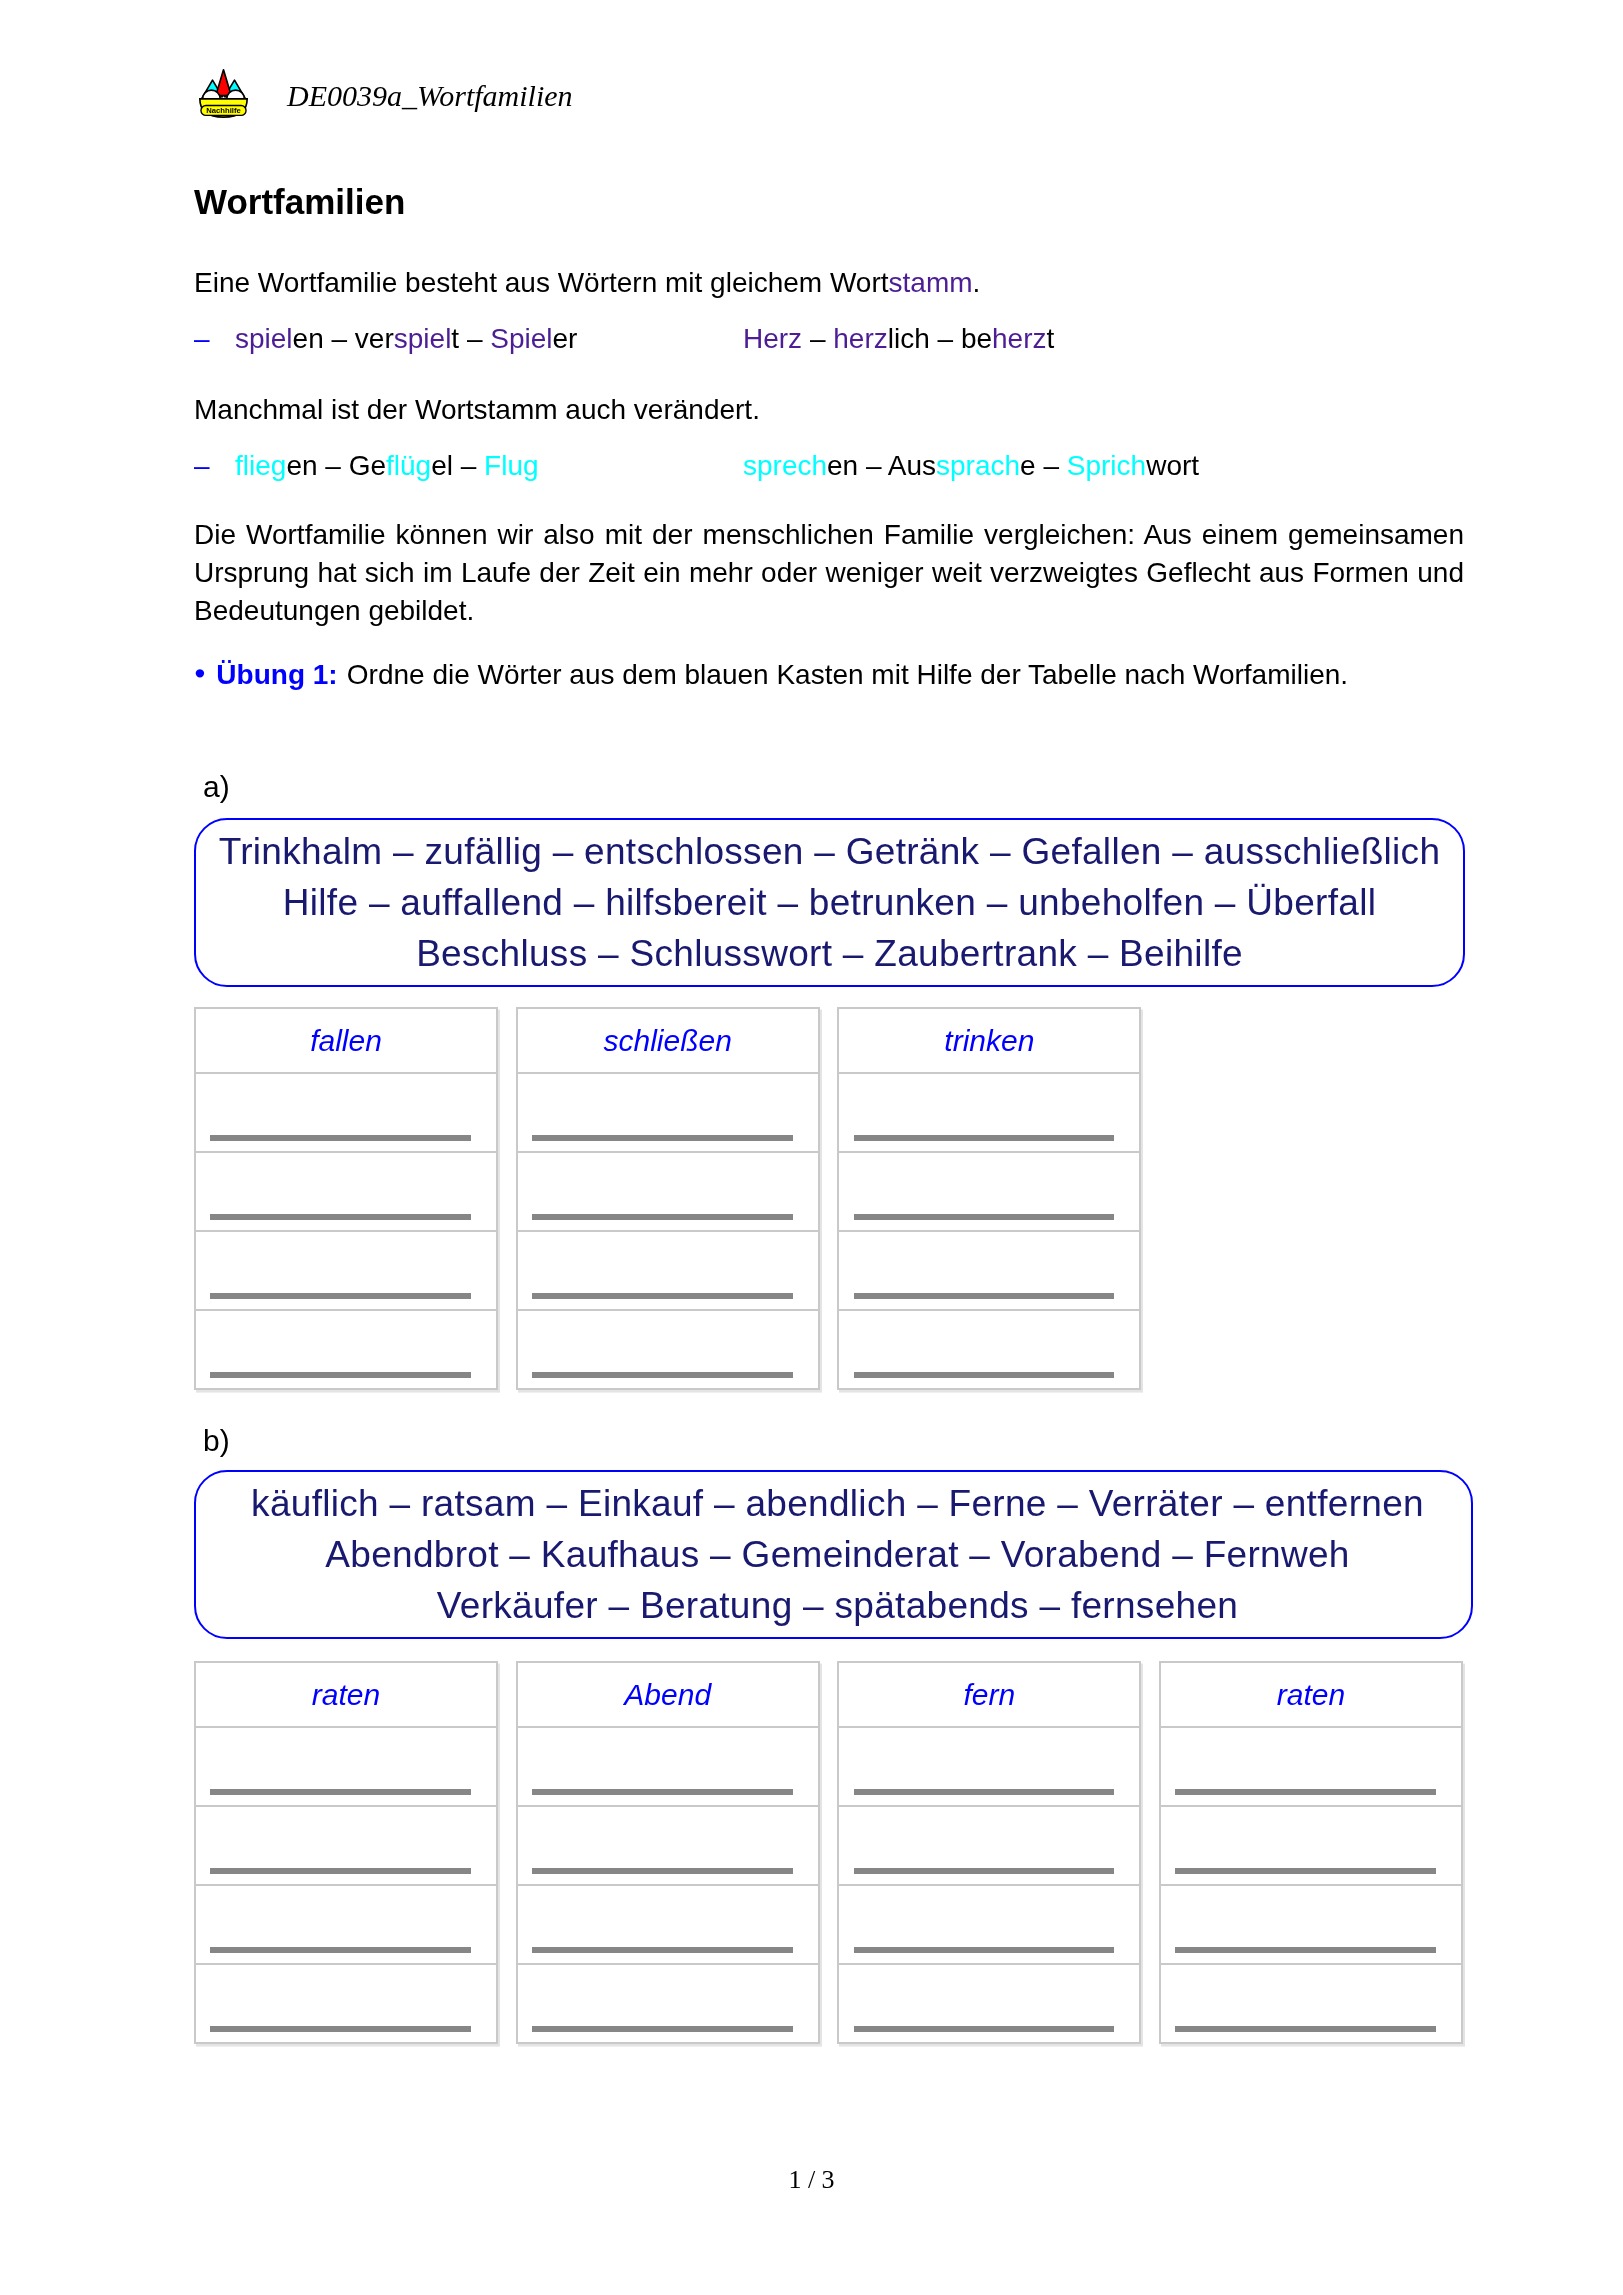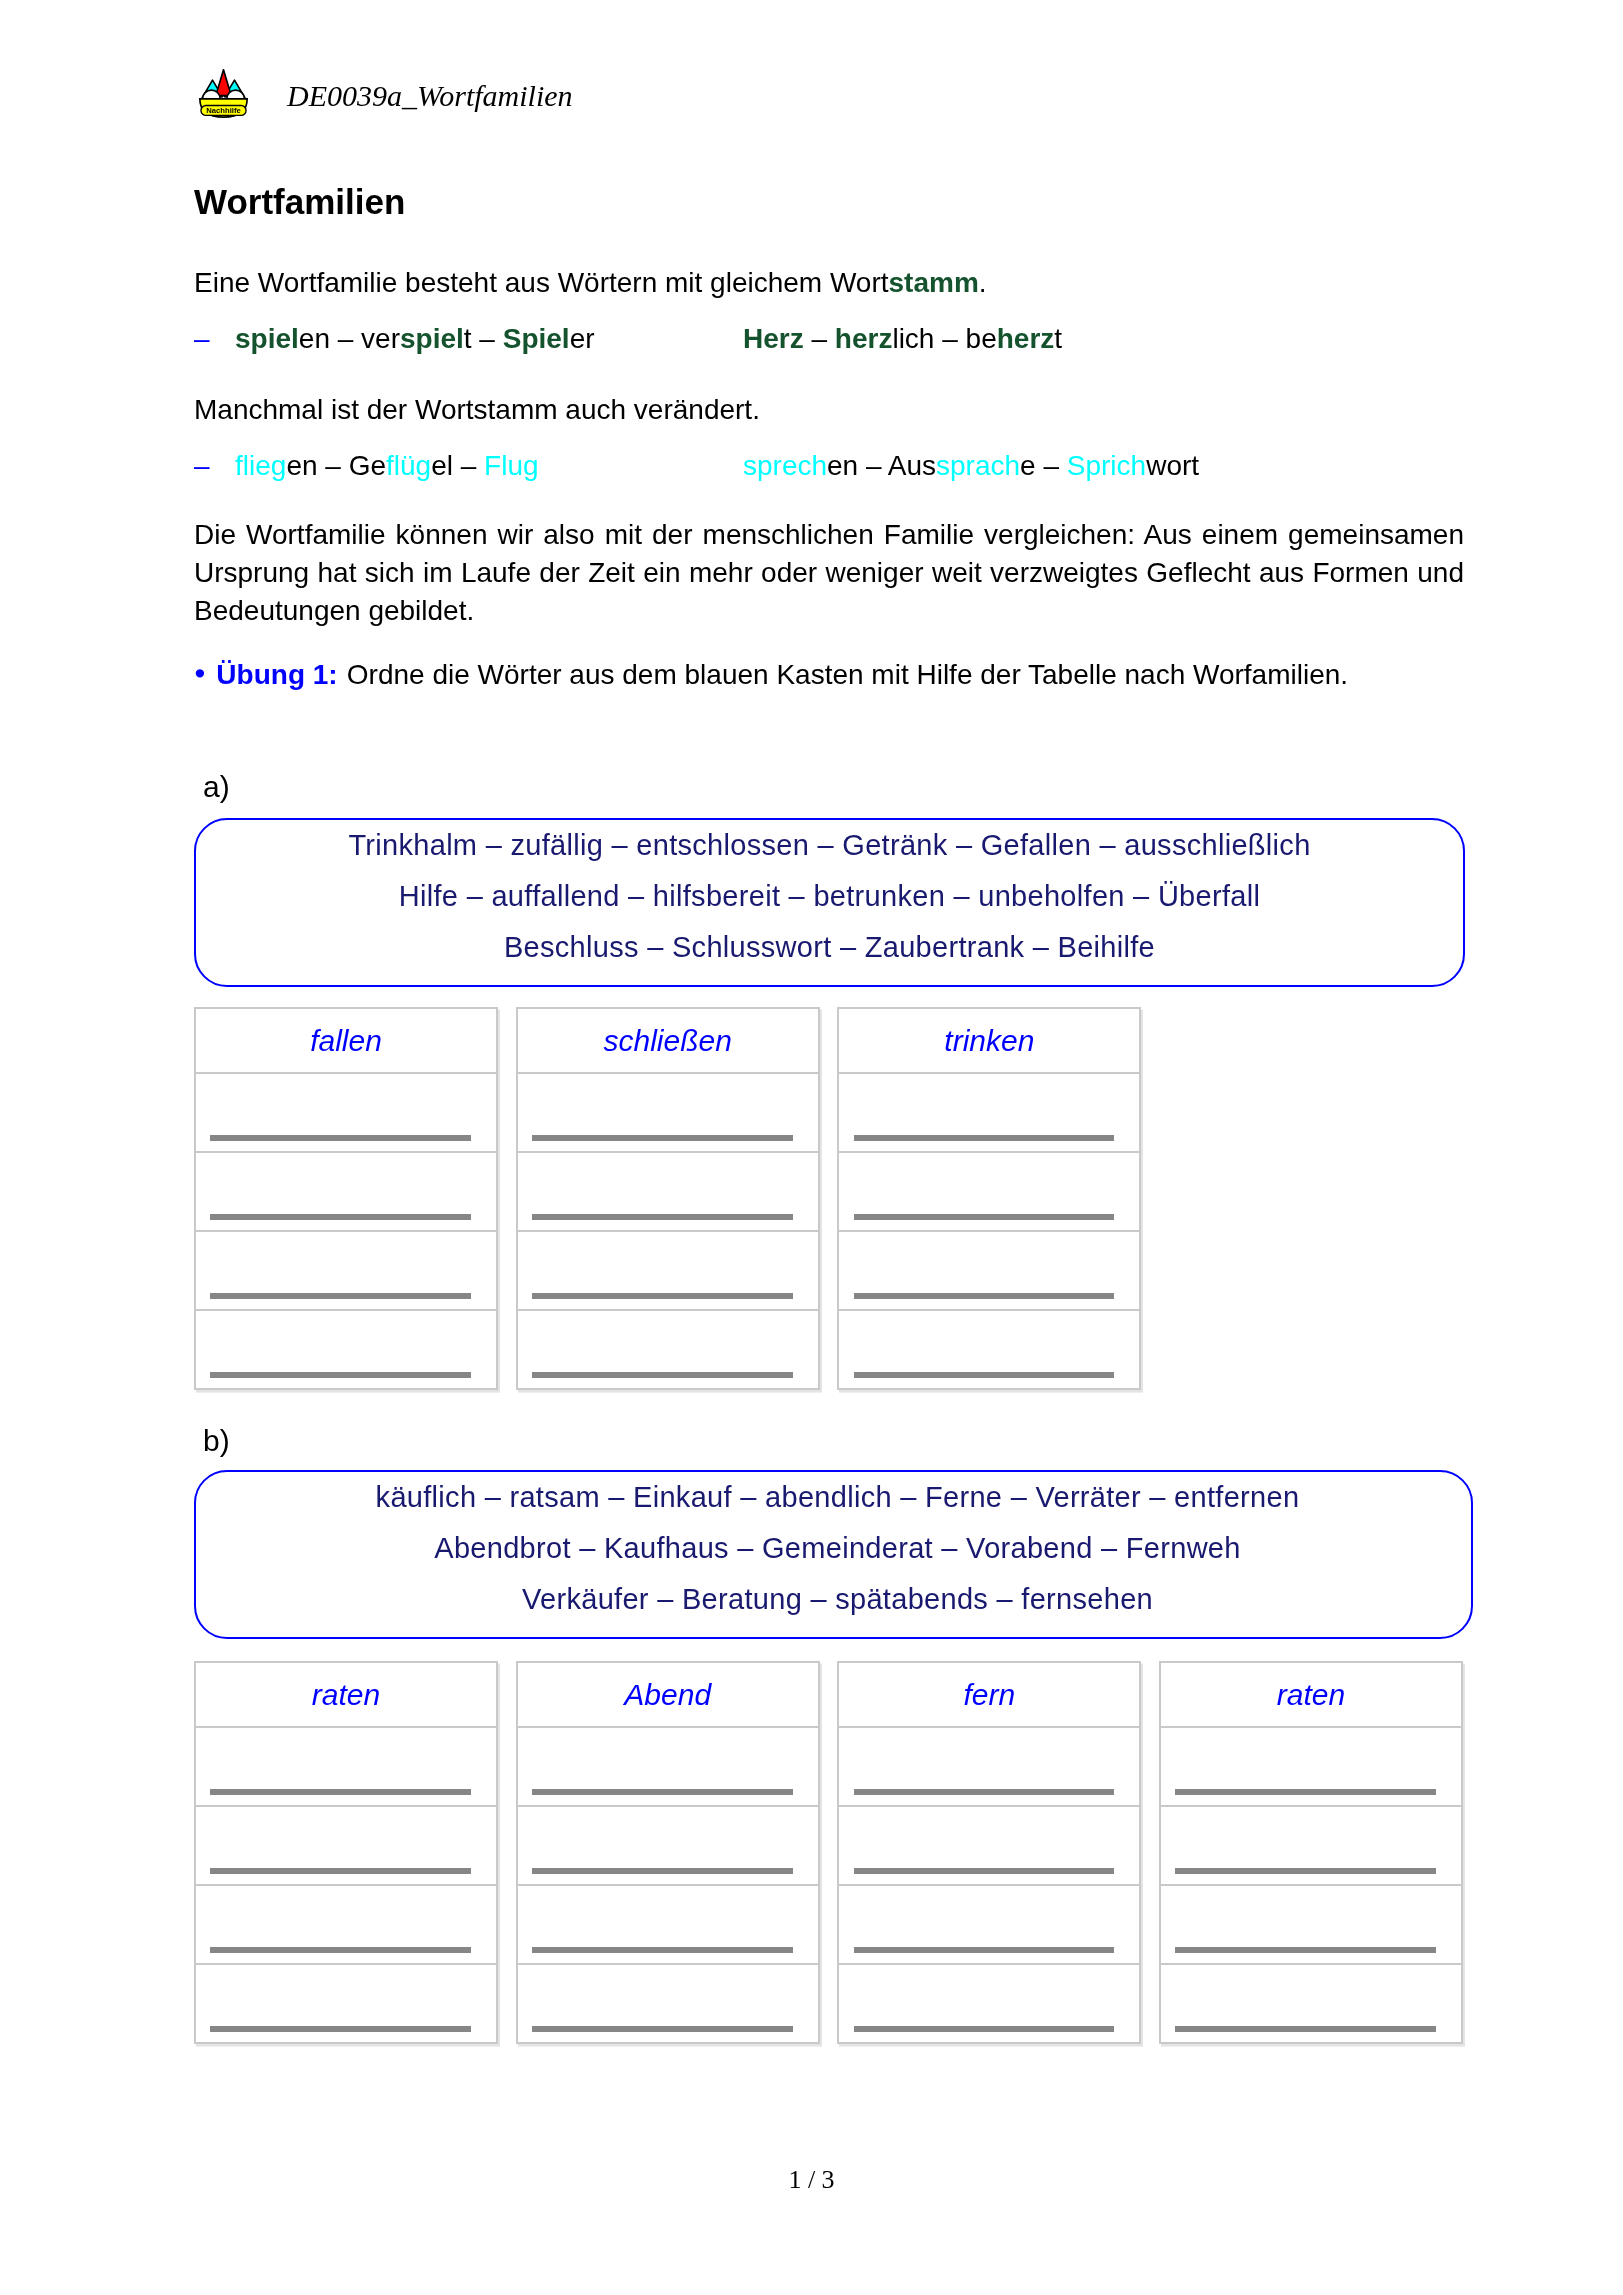--- a/index.html
+++ b/index.html
@@ -24,38 +24,38 @@
   .p2 { top:391px; }
   .p3 { top:516px; text-align:justify; }
   .exercise { top:656px; text-align:justify; }
 
   .example { position:absolute; left:194px; font-size:28px; display:flex; white-space:pre; }
   .ex1 { top:323px; }
   .ex2 { top:450px; }
   .example .dash { width:41px; }
   .example .g1 { display:inline-block; width:508px; }
 
-  .red  { color:#14532d;font-weight:bold; }
+  .red  { color:#4c1d95; }
   .cyan { color:#00ffff; }
   .blue { color:#0000ff; }
 
   .exercise .bullet { color:#0000ff; font-size:19.6px; position:relative; top:-4.6px; margin-right:10.5px; }
   .exercise .label  { color:#0000ff; font-weight:bold; margin-right:9.2px; }
 
   
   .sec-label { position:absolute; left:203px; font-size:30px; }
   .la { top:770px; }
   .lb { top:1424px; }
 
   
   .wordbox {
     position:absolute; left:194px; width:1267px; height:165px;
     border:2.6px solid #0000ff; border-radius:33px; background:#fff;
-    display:flex; flex-direction:column; justify-content:flex-start;
-    text-align:center; color:#191970; font-size:29px; line-height:51px;
+    display:flex; flex-direction:column; justify-content:center;
+    text-align:center; color:#191970; font-size:37px; line-height:51px;
     letter-spacing:0.3px;
   }
   .ba { top:818px; }
   .bb { top:1470px;padding-left:8px; }
 
   
   .wordtable { position:absolute; left:194px; display:flex; gap:17.7px; }
   .ta { top:1007px; }
   .tb { top:1661px; }
   .col { width:300px; border:2px solid #c9c9c9; background:#fff; box-shadow:2px 2.6px 0 #e4e4e4; }

